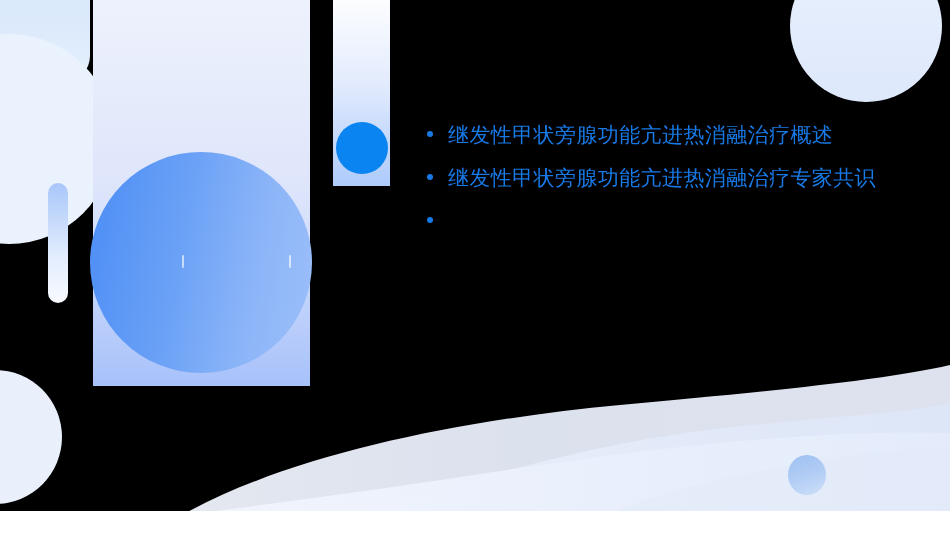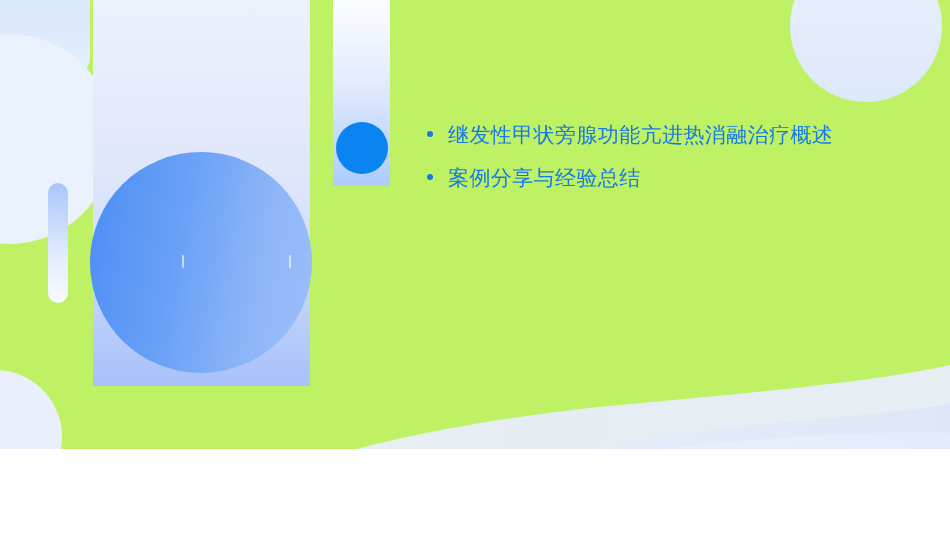--- a/index.html
+++ b/index.html
@@ -6,23 +6,23 @@
     margin: 0;
     padding: 0;
     background: #ffffff;
   }
   body {
     font-family: "Liberation Sans", "DejaVu Sans", sans-serif;
   }
   .slide {
     position: relative;
     width: 950px;
-    height: 449px;
+    height: 511px;
     overflow: hidden;
-    background: #bef264;
+    background: #000000;
   }
   .bg-layer {
     position: absolute;
     inset: 0;
     width: 950px;
     height: 535px;
     pointer-events: none;
   }
 
   
@@ -252,22 +252,25 @@
   <div class="content">
     <ul class="bullet-list">
 
       <li class="bullet-item">
         <span class="bullet-dot"></span>
         <span class="bullet-text">继发性甲状旁腺功能亢进热消融治疗概述</span>
       </li>
 
 
 
-
       <li class="bullet-item">
         <span class="bullet-dot"></span>
-        <span class="bullet-text">案例分享与经验总结</span>
+        <span class="bullet-text">继发性甲状旁腺功能亢进热消融治疗专家共识</span>
+      </li>
+
+      <li class="bullet-item">
+        <span class="bullet-dot"></span>
       </li>
 
     </ul>
   </div>
 
 </div>
 
 </body></html>

